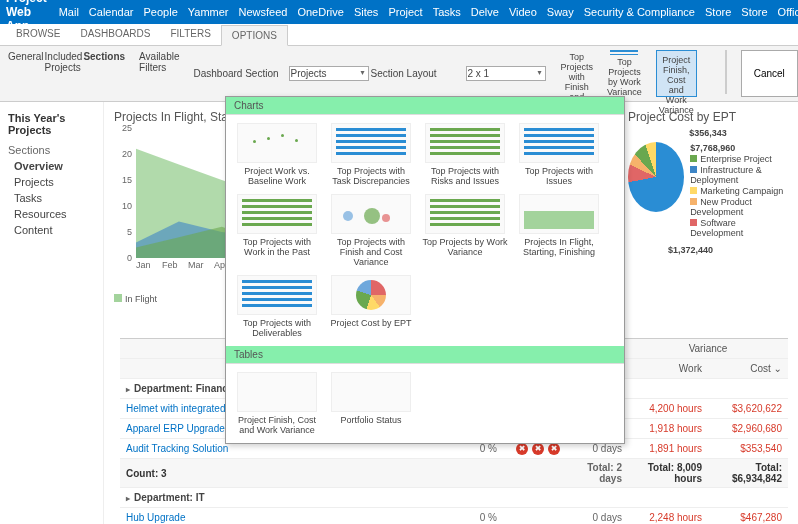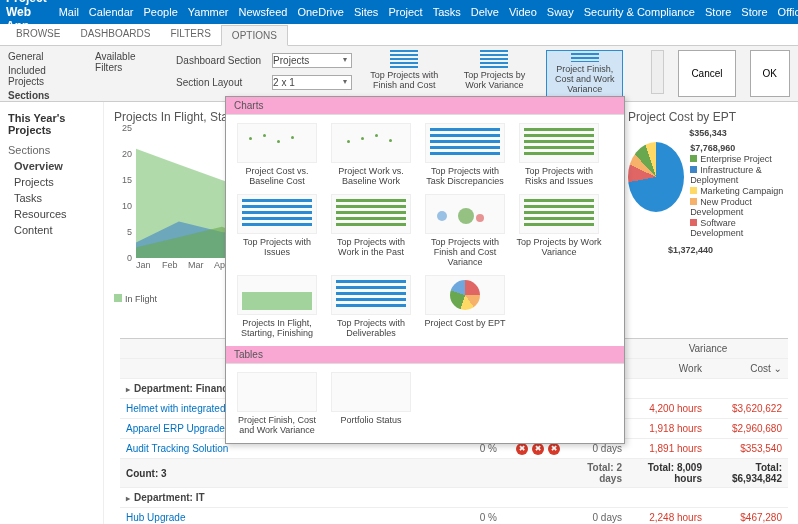--- a/index.html
+++ b/index.html
@@ -11,21 +11,21 @@
 .topbar .nav { display: flex; gap: 10px; flex: 1; }
 .topbar .nav span { cursor: pointer; white-space: nowrap; }
 
 
 .ribbon-tabs { height: 22px; border-bottom: 1px solid #ccc; display: flex; align-items: flex-start; padding-left: 6px; font-size: 10px; }
 .ribbon-tabs span { padding: 4px 10px; color: #666; cursor: pointer; }
 .ribbon-tabs span.active { background: #f3f3f3; border: 1px solid #ccc; border-bottom: 1px solid #f3f3f3; position: relative; top: 1px; }
 
 
 .ribbon { background: #f3f3f3; height: 56px; border-bottom: 1px solid #ccc; display: flex; padding: 4px 8px; gap: 14px; position: relative; }
-.ribbon-group { display: flex; flex-direction: column; gap: 1px; font-size: 10px; color: #444; }
+.ribbon-group { display: flex; flex-direction: row; gap: 1px; font-size: 10px; color: #444; }
 .ribbon-group div { cursor: pointer; padding: 1px 0; }
 .ribbon-group .bold { font-weight: 600; }
 .ribbon-row { display: flex; align-items: center; gap: 6px; margin: 2px 0; justify-content: space-between; }
 .ribbon-row label { font-size: 10px; color: #444; width: 90px; }
 .dd { background: #fff; border: 1px solid #aaa; padding: 2px 16px 2px 6px; font-size: 10px; position: relative; min-width: 80px; }
 .dd::after { content: "▾"; position: absolute; right: 4px; top: 1px; font-size: 8px; color: #666; }
 .ribbon-chart { display: flex; flex-direction: column; align-items: center; font-size: 9px; color: #444; text-align: center; width: 80px; cursor: pointer; }
 .ribbon-chart .ico { width: 28px; height: 18px; background: repeating-linear-gradient(to bottom, #2a8dd4 0 2px, transparent 2px 4px); margin-bottom: 2px; }
 .ribbon-chart.selected { background: #d0e4f5; border: 1px solid #2a8dd4; padding: 2px; }
 .ribbon-spacer { flex: 1; }
@@ -46,21 +46,21 @@
 .yaxis { position: absolute; left: 0; top: 0; height: 130px; width: 20px; font-size: 9px; color: #666; }
 .yaxis div { position: absolute; right: 2px; transform: translateY(-50%); }
 .plot { position: absolute; left: 22px; right: 0; top: 0; height: 130px; }
 .xaxis { position: absolute; left: 22px; right: 0; top: 132px; display: flex; font-size: 9px; color: #666; }
 .xaxis span { width: 26px; }
 .legend { font-size: 9px; color: #555; margin-top: 16px; }
 .legend .sw { display: inline-block; width: 8px; height: 8px; background: #a3d39c; margin-right: 3px; }
 
 
 .dropdown-panel { position: absolute; left: 225px; top: 96px; width: 400px; background: #fff; border: 1px solid #999; box-shadow: 2px 2px 6px rgba(0,0,0,0.2); z-index: 50; }
-.dp-section { background: #f9a8d4; padding: 3px 8px; font-size: 10px; color: #555; border-bottom: 1px solid #ddd; }
+.dp-section { background: #86efac; padding: 3px 8px; font-size: 10px; color: #555; border-bottom: 1px solid #ddd; }
 .dp-grid { display: flex; flex-wrap: wrap; padding: 6px; gap: 4px; }
 .dp-card { width: 90px; text-align: center; font-size: 9px; color: #444; cursor: pointer; padding: 2px; }
 .dp-card .thumb { width: 80px; height: 40px; margin: 0 auto 3px; background: #fafafa; border: 1px solid #eee; position: relative; overflow: hidden; }
 .dp-card .bars { position: absolute; inset: 4px; background: repeating-linear-gradient(to bottom, #2a8dd4 0 3px, transparent 3px 6px); }
 .dp-card .barsg { position: absolute; inset: 4px; background: repeating-linear-gradient(to bottom, #6aa84f 0 3px, transparent 3px 6px); }
 .dp-card .area { position: absolute; inset: 4px; background: linear-gradient(to top, #a3d39c 60%, transparent 60%); }
 .dp-card .pie { position: absolute; left: 50%; top: 50%; width: 30px; height: 30px; transform: translate(-50%,-50%); border-radius: 50%; background: conic-gradient(#e06666 0 25%, #f6b26b 25% 40%, #ffd966 40% 55%, #6aa84f 55% 80%, #6fa8dc 80% 100%); }
 .dp-card .scatter { position: absolute; inset: 4px; }
 .dp-card .scatter i { position: absolute; width: 3px; height: 3px; background: #6aa84f; border-radius: 50%; }
 .dp-card .bubble { position: absolute; inset: 4px; }
@@ -215,28 +215,20 @@
     </div>
   </div>
   <div class="pie-val" style="margin-top:6px;margin-left:40px">$1,372,440</div>
 </div>
 
 <div class="dropdown-panel">
   <div class="dp-section">Charts</div>
   <div class="dp-grid">
     <div class="dp-card"><div class="thumb">
           <div class="scatter">
-            <i style="left:10%;top:30%"></i>
-            <i style="left:30%;top:20%"></i>
-            <i style="left:50%;top:40%"></i>
-            <i style="left:70%;top:25%"></i>
-          </div>
-        </div><span>Project Cost vs. Baseline Cost</span></div>
-    <div class="dp-card"><div class="thumb">
-          <div class="scatter">
             <i style="left:15%;top:40%"></i>
             <i style="left:35%;top:30%"></i>
             <i style="left:55%;top:20%"></i>
             <i style="left:75%;top:35%"></i>
           </div>
         </div><span>Project Work vs. Baseline Work</span></div>
     <div class="dp-card"><div class="thumb">
           <div class="bars"></div>
         </div><span>Top Projects with Task Discrepancies</span></div>
     <div class="dp-card"><div class="thumb">

